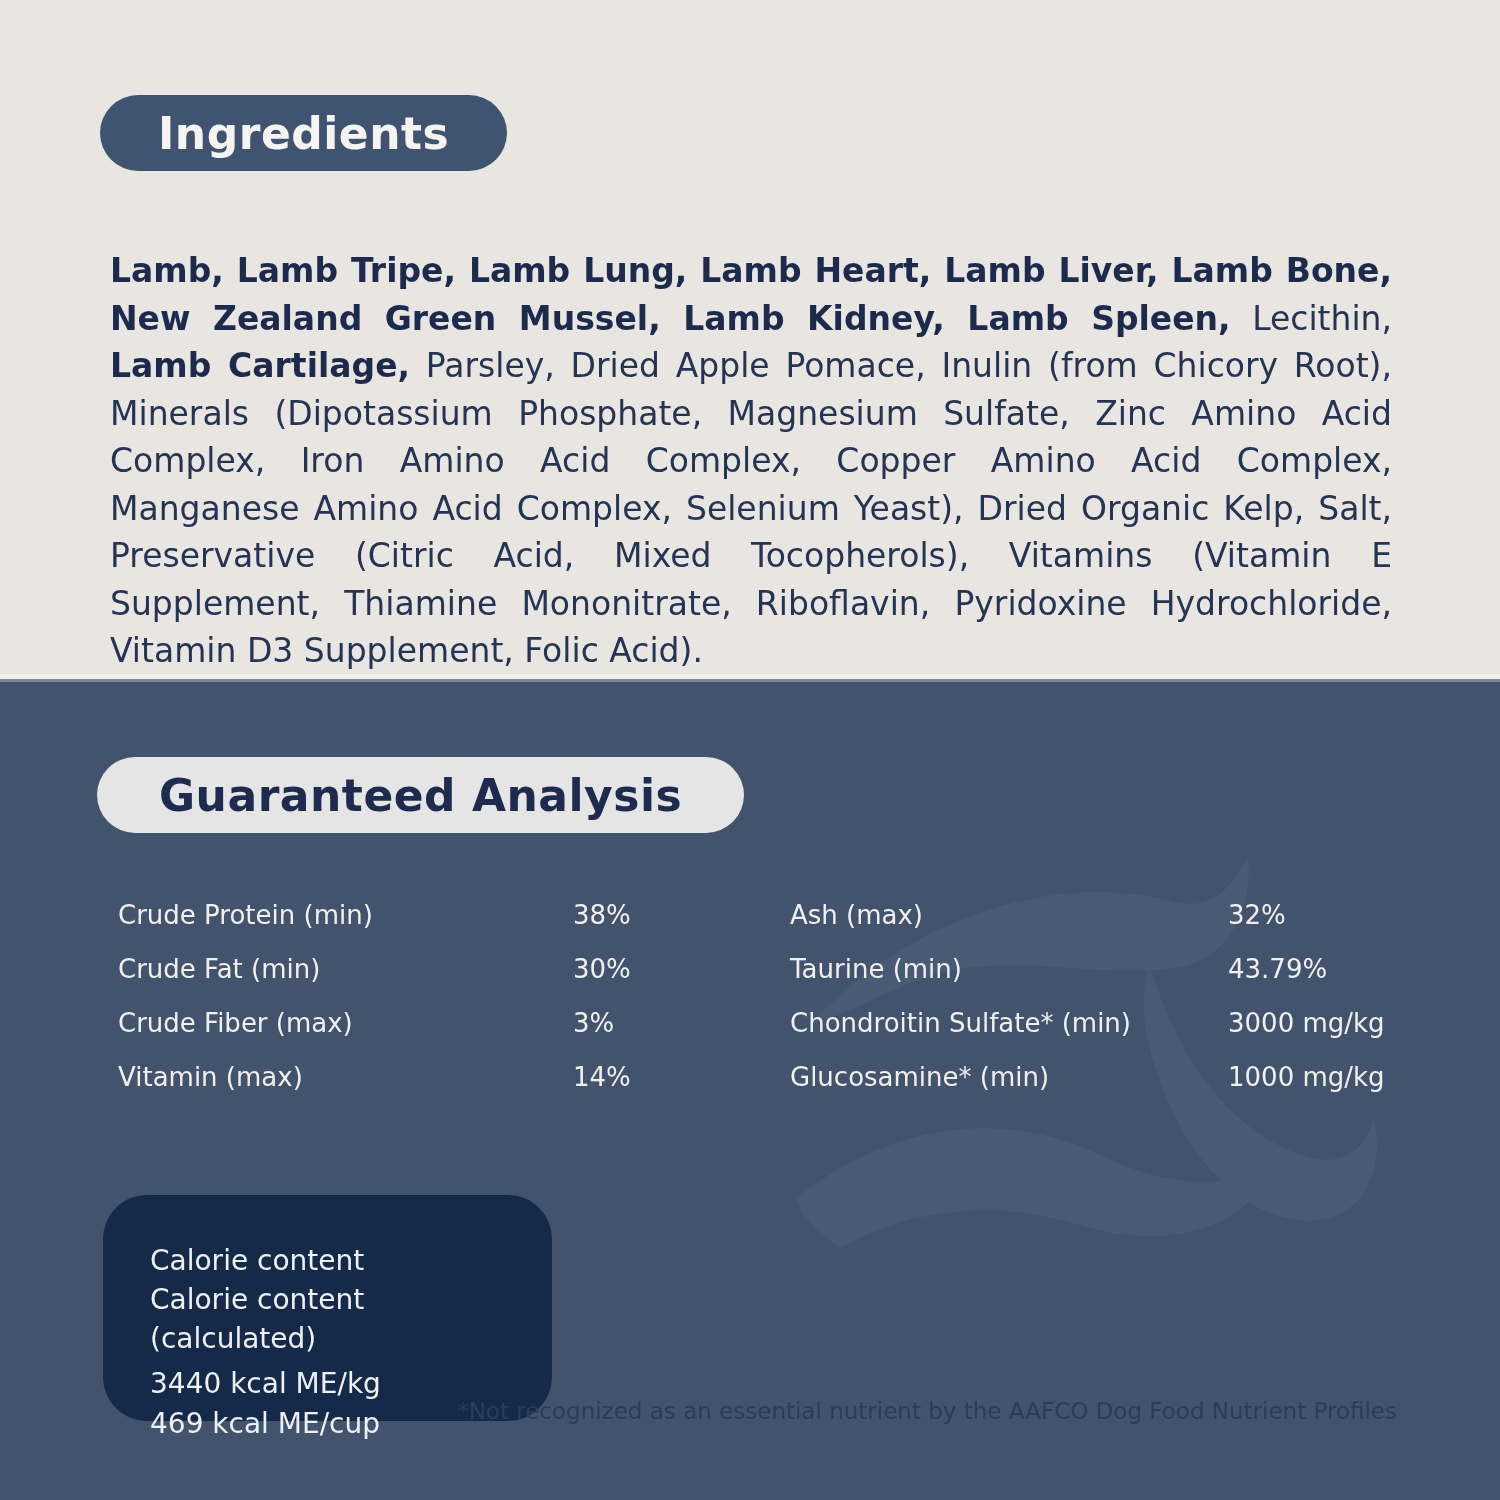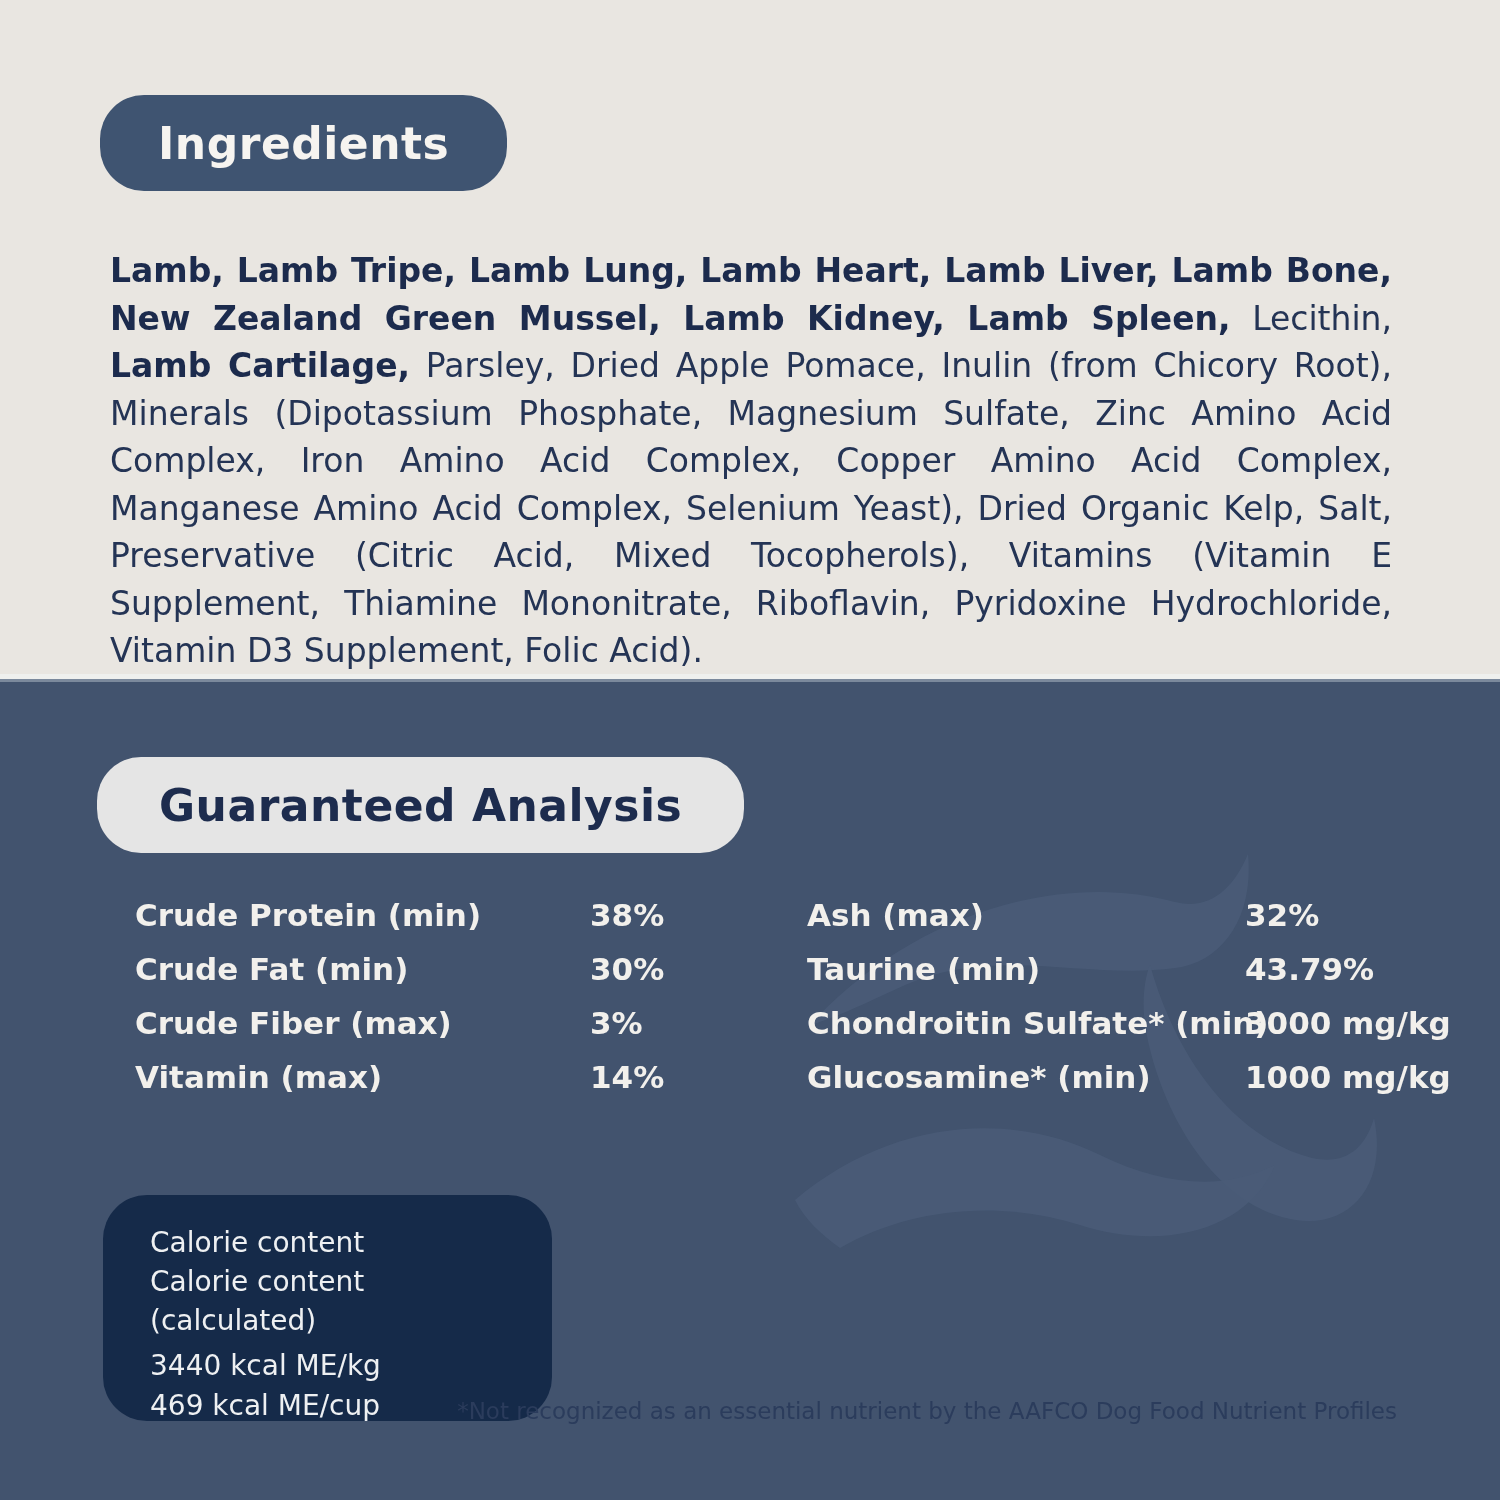--- a/index.html
+++ b/index.html
@@ -10,21 +10,21 @@
 
   
   .sec-ingredients {
     position:absolute; left:0; top:0; width:1500px; height:674px;
     background:#e9e6e1;
   }
   .strip-light { position:absolute; left:0; top:674px; width:1500px; height:5px; background:#eff0ee; }
   .strip-gray  { position:absolute; left:0; top:679px; width:1500px; height:3px; background:#7b899c; }
 
   .pill {
-    position:absolute; height:96px; border-radius:44px;
+    position:absolute; height:76px; border-radius:44px;
     display:flex; align-items:center;
     font-size:44px; font-weight:bold; letter-spacing:0.5px;
   }
   .pill-ingredients {
     left:100px; top:95px; padding:0 58px;
     background:#3f5471; color:#f6f4f0;
   }
   .pill-analysis {
     left:97px; top:757px; padding:0 62px;
     background:#e5e5e5; color:#1d2c4e;
@@ -46,27 +46,27 @@
   .watermark { position:absolute; left:740px; top:840px; width:640px; height:420px; }
 
   .ga-grid {
     position:absolute; left:118px; top:888px; width:1340px;
     display:grid;
     grid-template-columns:455px 217px 438px auto;
     grid-auto-rows:54px;
     align-items:center;
   }
   .ga-cell {
-    font-size:31px; font-weight:bold; color:#f2f0ec; white-space:nowrap;margin-left:17px;
+    font-size:26px; font-weight:normal; color:#f2f0ec; white-space:nowrap;
   }
 
   .calorie-box {
     position:absolute; left:103px; top:1195px; width:449px; height:226px;
     background:#152a49; border-radius:44px;
-    box-sizing:border-box; padding:28px 20px 0 47px;
+    box-sizing:border-box; padding:46px 20px 0 47px;
     color:#eef0f2;
   }
   .calorie-box p { margin:0; font-size:28px; }
   .calorie-labels { line-height:39px; }
   .calorie-values { line-height:40px; margin-top:6px !important; }
 
   .footnote {
     position:absolute; right:103px; top:1398px;
     font-size:23px; color:#2b3c5c; white-space:nowrap;
   }

